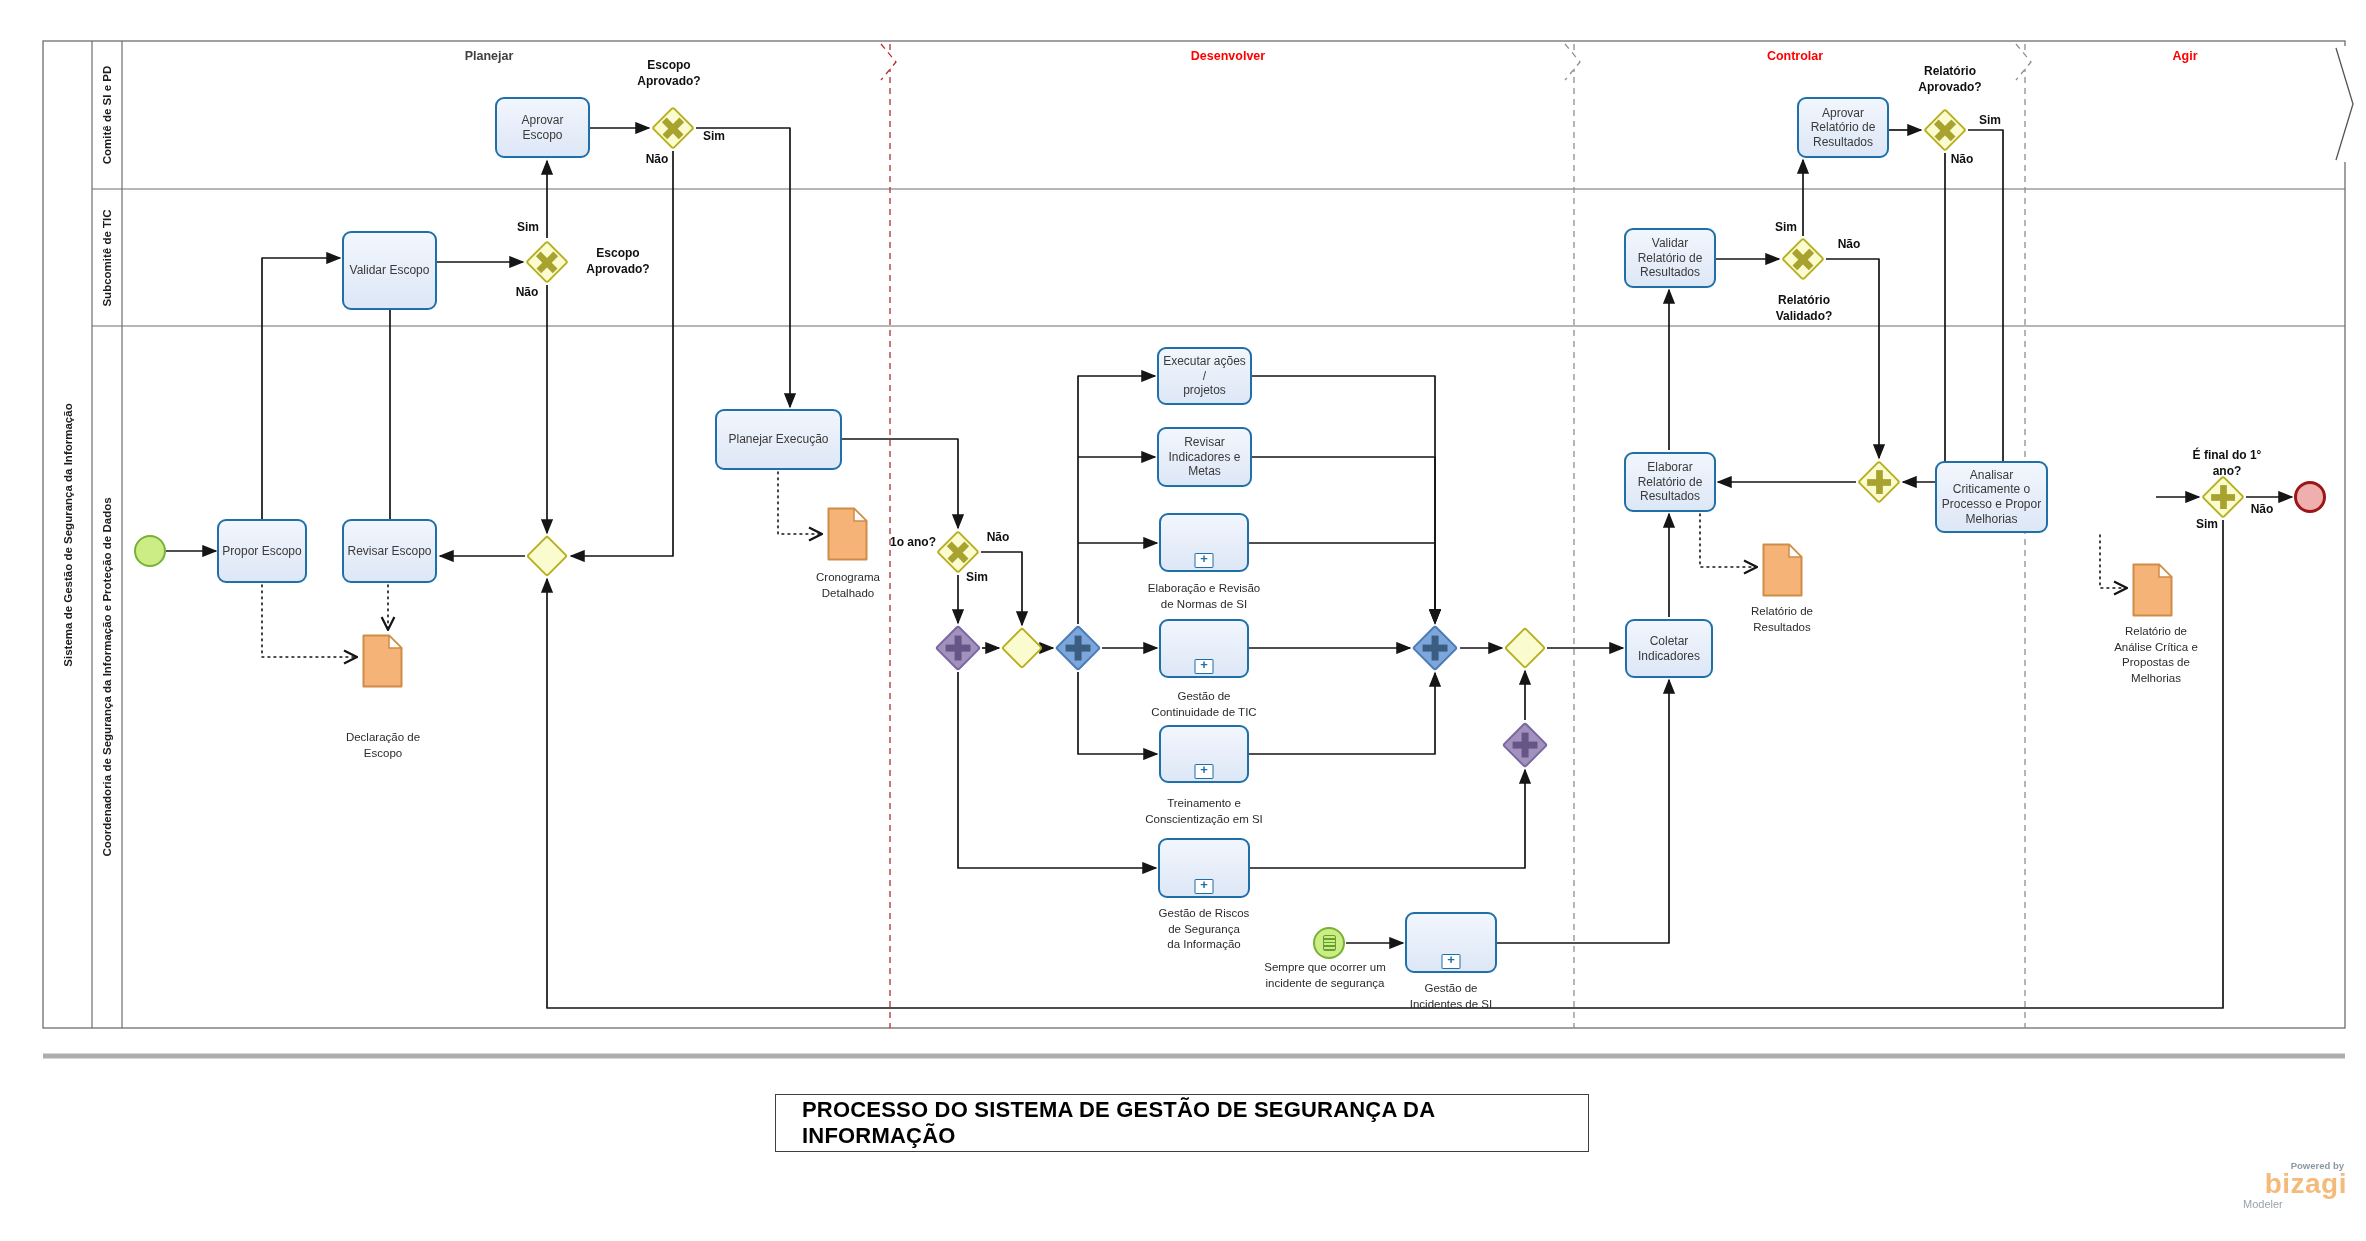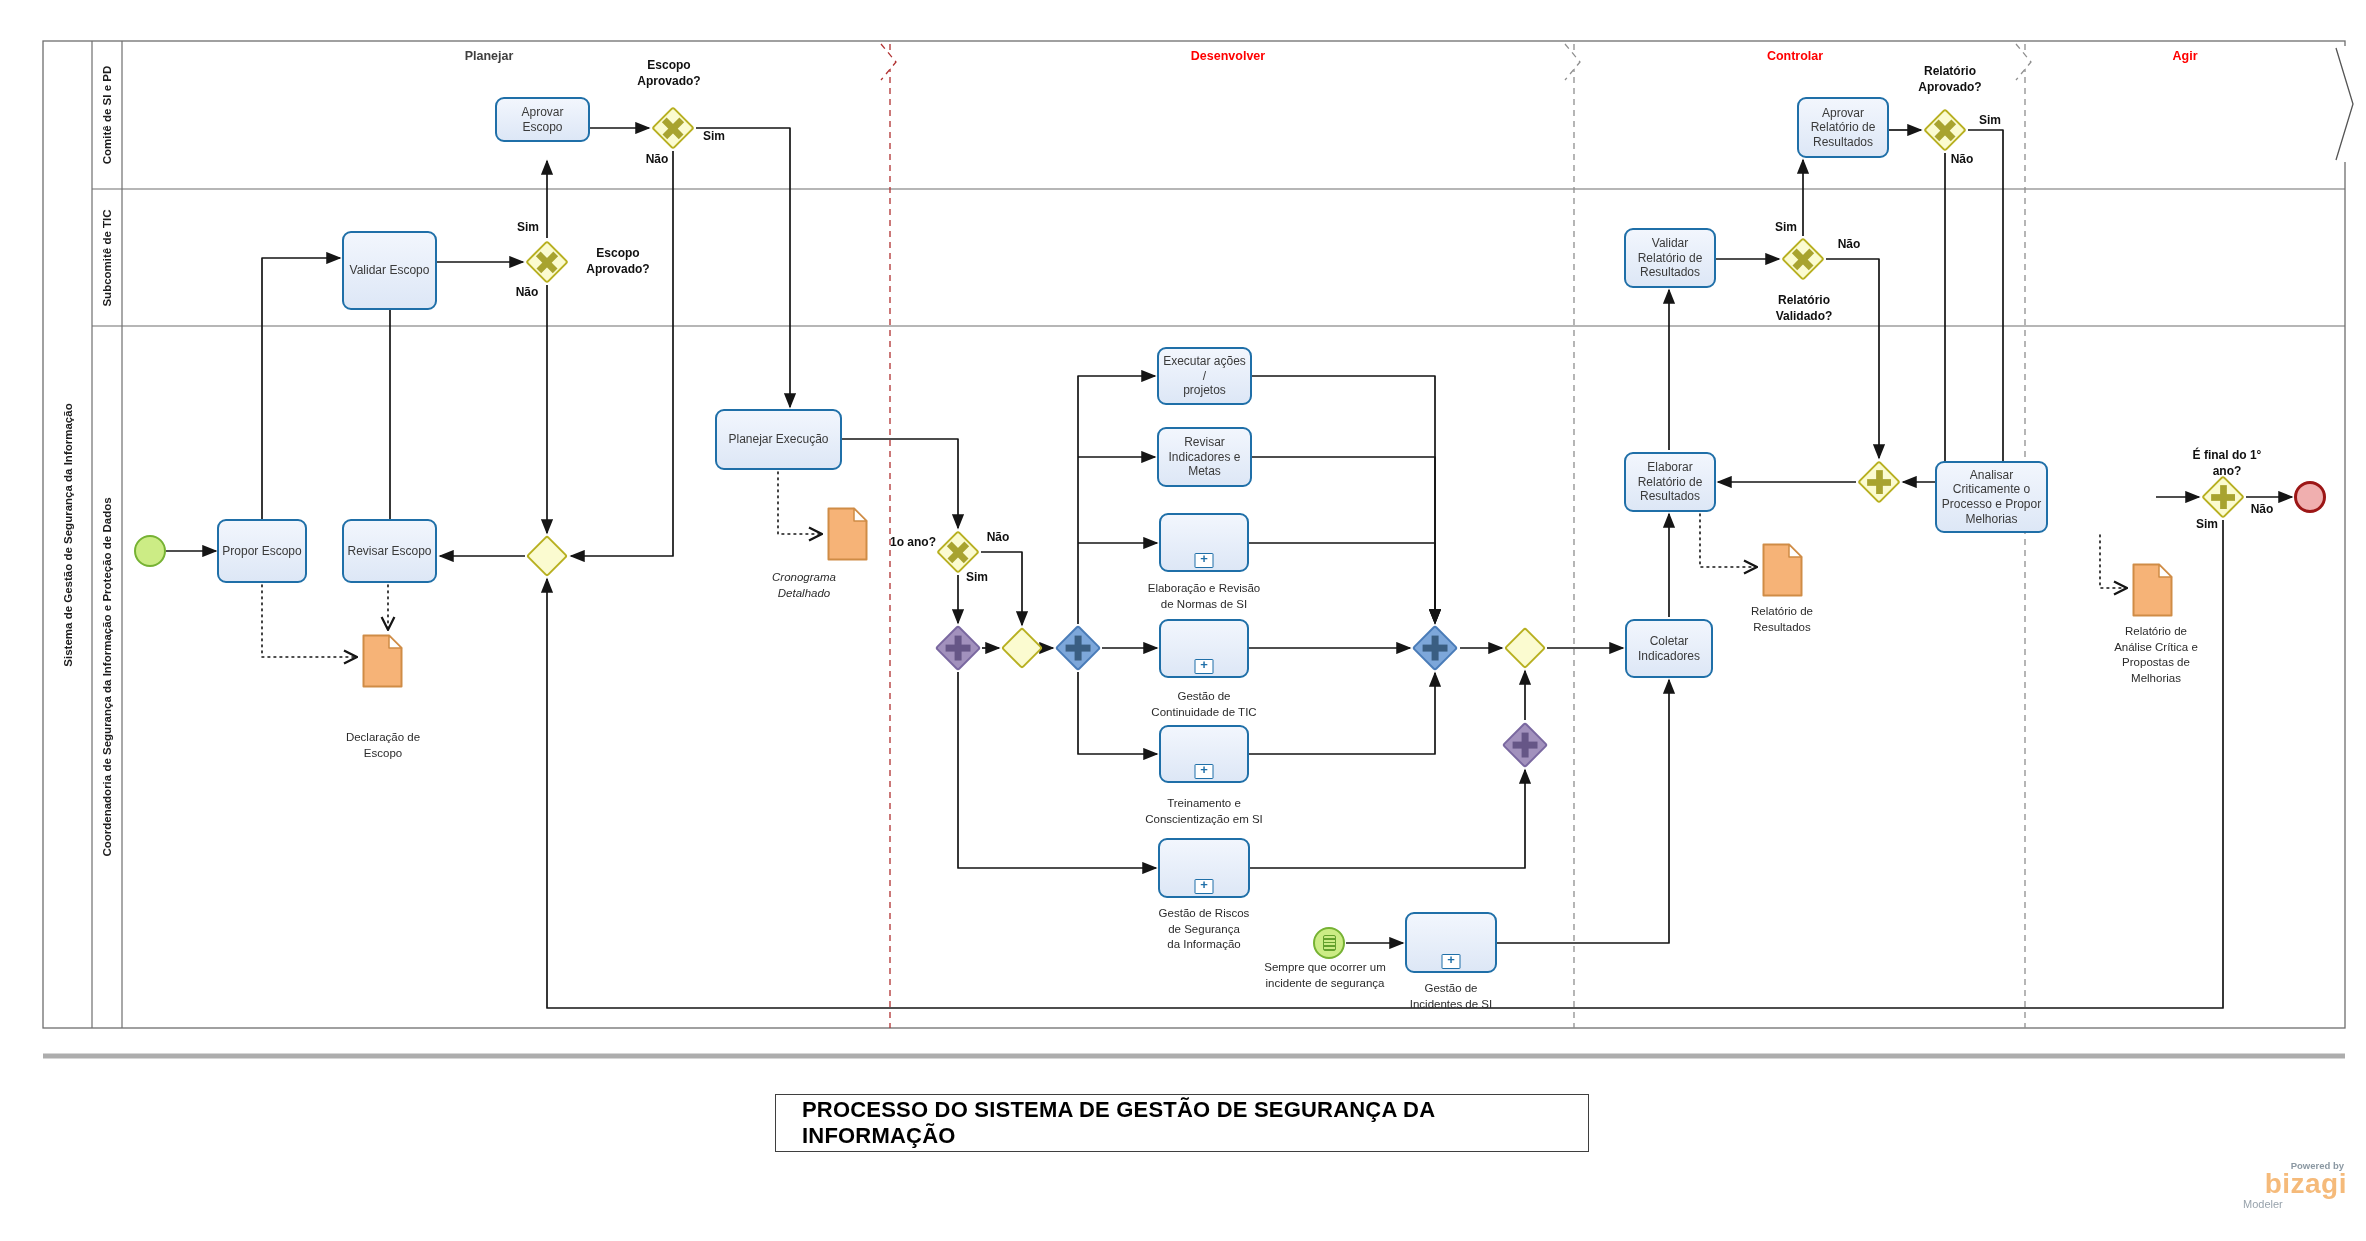--- a/index.html
+++ b/index.html
@@ -136,21 +136,21 @@
     <div class="vlabel" style="left: 92px; top: 189px; width: 30px; height: 137px;">
       <span>Subcomitê de TIC</span>
     </div>
     <div class="vlabel" style="left: 92px; top: 326px; width: 30px; height: 702px;">
       <span>Coordenadoria de Segurança da Informação e Proteção de Dados</span>
     </div>
     <div class="dlabel phase" style="left: 409px; top: 48px; width: 160px; color: #404040;">Planejar</div>
     <div class="dlabel phase" style="left: 1148px; top: 48px; width: 160px; color: rgb(255, 0, 0);">Desenvolver</div>
     <div class="dlabel phase" style="left: 1715px; top: 48px; width: 160px; color: rgb(255, 0, 0);">Controlar</div>
     <div class="dlabel phase" style="left: 2105px; top: 48px; width: 160px; color: rgb(255, 0, 0);">Agir</div>
-    <div class="task" style="left: 495px; top: 97px; width: 95px; height: 45px;">
+    <div class="task" style="left: 495px; top: 97px; width: 95px; height: 61px;">
       <span class="tlabel">Aprovar Escopo</span>
     </div>
     <div class="task" style="left: 1797px; top: 97px; width: 92px; height: 61px;">
       <span class="tlabel">Aprovar
 Relatório de
 Resultados</span>
     </div>
     <div class="task" style="left: 342px; top: 231px; width: 95px; height: 79px;">
       <span class="tlabel">Validar Escopo</span>
     </div>
@@ -304,21 +304,21 @@
     <div class="dlabel yesno" style="left: 978px; top: 531px; width: 40px;">Não</div>
     <div class="dlabel yesno" style="left: 957px; top: 571px; width: 40px;">Sim</div>
     <div class="dlabel yesno" style="left: 1766px; top: 221px; width: 40px;">Sim</div>
     <div class="dlabel yesno" style="left: 1829px; top: 238px; width: 40px;">Não</div>
     <div class="dlabel yesno" style="left: 1970px; top: 114px; width: 40px;">Sim</div>
     <div class="dlabel yesno" style="left: 1942px; top: 153px; width: 40px;">Não</div>
     <div class="dlabel yesno" style="left: 2242px; top: 503px; width: 40px;">Não</div>
     <div class="dlabel yesno" style="left: 2187px; top: 518px; width: 40px;">Sim</div>
     <div class="dlabel caption" style="left: 313px; top: 702px; width: 140px; margin-top: 28px;">Declaração de
 Escopo</div>
-    <div class="dlabel caption" style="left: 734px; top: 570px; width: 140px; font-style: italic;">Cronograma
+    <div class="dlabel caption" style="left: 778px; top: 570px; width: 140px;">Cronograma
 Detalhado</div>
     <div class="dlabel caption" style="left: 1712px; top: 604px; width: 140px;">Relatório de
 Resultados</div>
     <div class="dlabel caption" style="left: 2081px; top: 624px; width: 150px;">Relatório de
 Análise Crítica e
 Propostas de
 Melhorias</div>
     <div class="dlabel caption" style="left: 1119px; top: 581px; width: 170px;">Elaboração e Revisão
 de Normas de SI</div>
     <div class="dlabel caption" style="left: 1119px; top: 689px; width: 170px;">Gestão de

